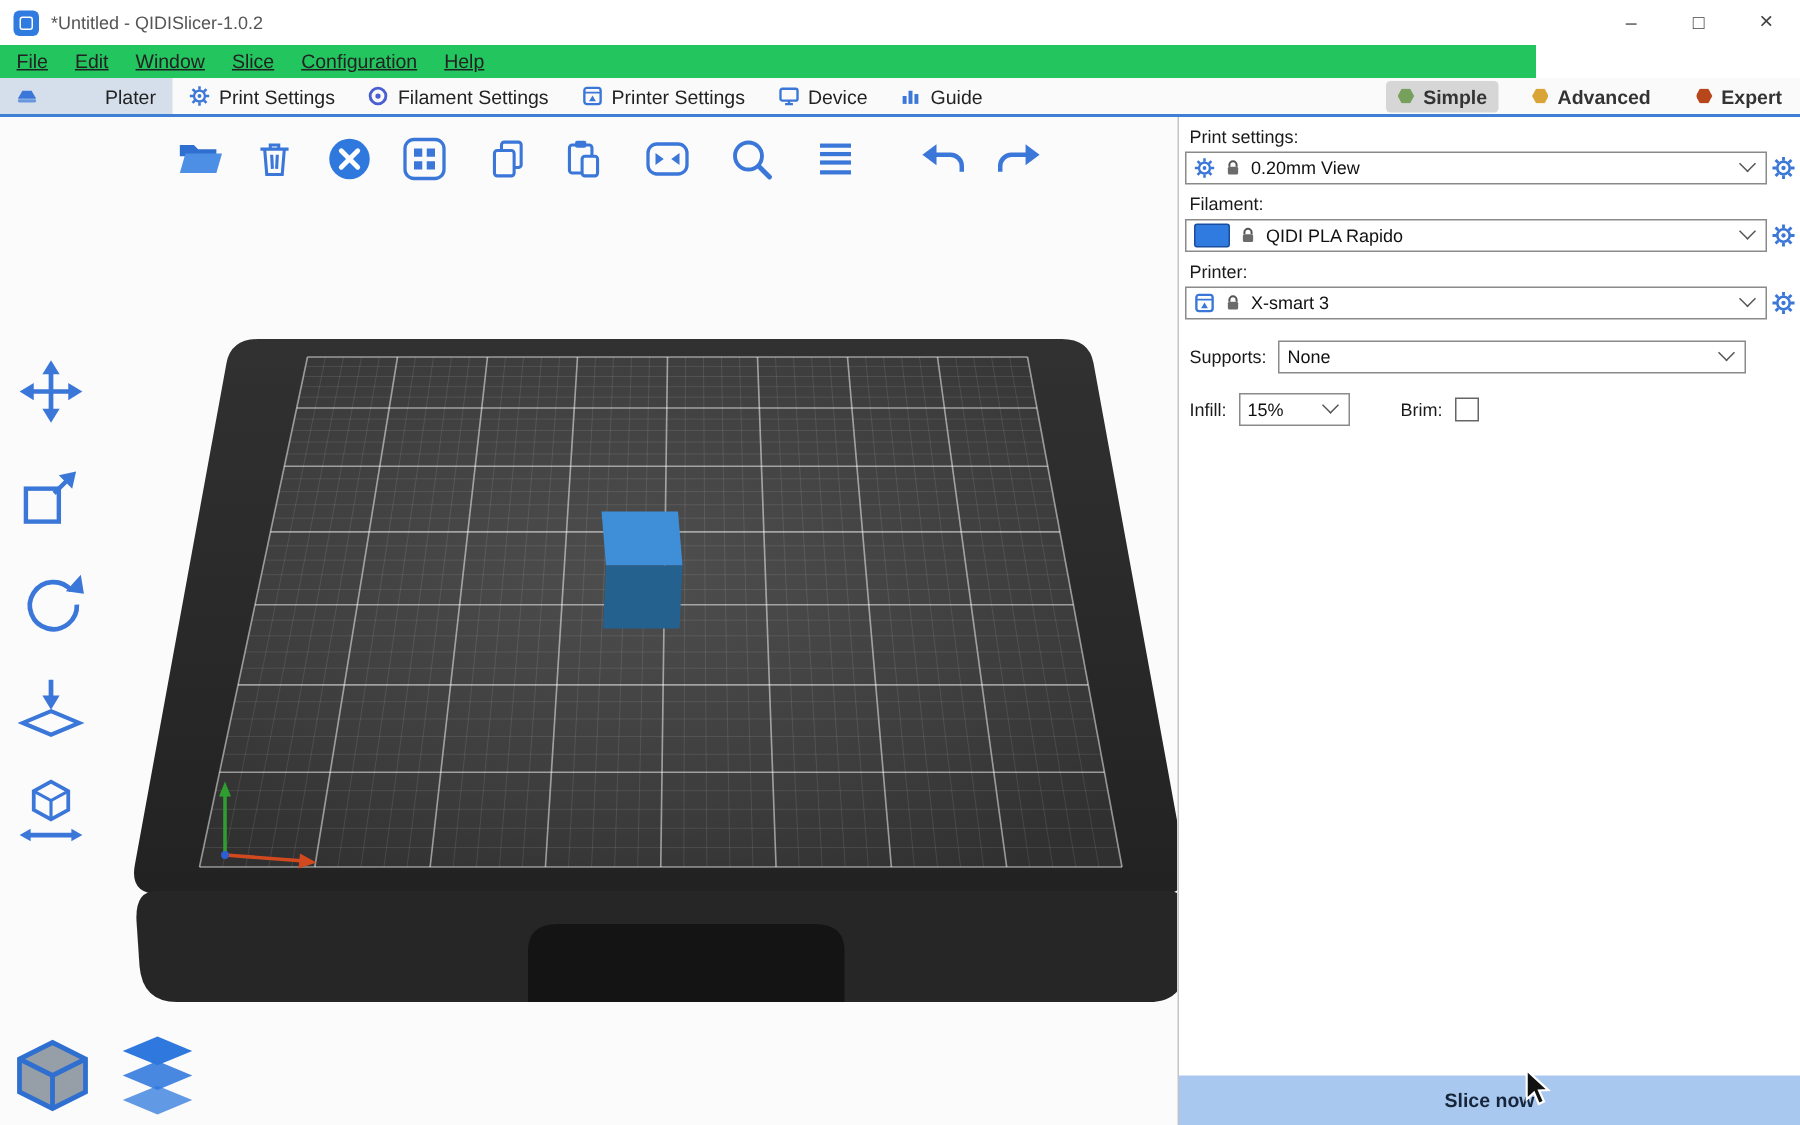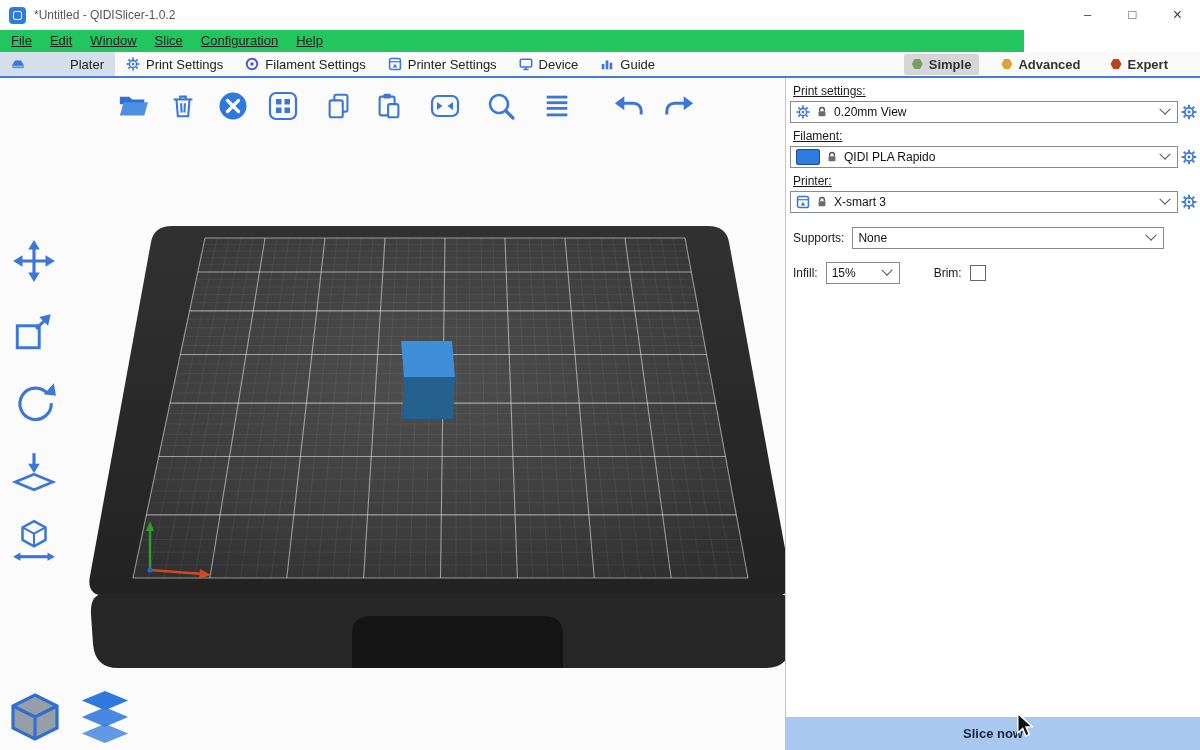--- a/index.html
+++ b/index.html
@@ -15,42 +15,42 @@
   .win-btn.close{font-size:16px;}
   
   .menubar{position:absolute;left:0;top:30px;width:1024px;height:22px;background:#22c55e;display:flex;align-items:center;padding-left:2px;box-sizing:border-box;text-decoration:underline;}
   .menu-item{font-size:13px;color:#222;padding:0 9px;height:22px;line-height:22px;}
   
   .tabbar{position:absolute;left:0;top:52px;width:1200px;height:26px;background:#fafafa;
           border-bottom:2px solid #3f7fd6;box-sizing:border-box;display:flex;align-items:center;}
   .tab{display:flex;align-items:center;gap:6px;height:24px;padding:0 11px;font-size:13px;color:#222;}
   .tab.active{background:#d5dfec;gap:45px;}
   .tab svg{display:block;}
-  .modes{margin-left:auto;display:flex;align-items:flex-start;gap:14px;padding-right:24px;}
+  .modes{margin-left:auto;display:flex;align-items:flex-start;gap:14px;padding-right:4px;}
   .mode{display:flex;align-items:center;gap:6px;font-size:13px;font-weight:700;color:#333;padding:3px 8px;border-radius:3px;}
   .mode.active{background:#d6d6d6;}
   .hex{width:11px;height:10px;display:inline-block;clip-path:polygon(25% 0,75% 0,100% 50%,75% 100%,25% 100%,0 50%);}
   
   .main{position:absolute;left:0;top:78px;width:1200px;height:672px;}
   .viewport{position:absolute;left:0;top:0;width:785px;height:672px;background:#fbfbfc;overflow:hidden;}
   .scene{position:absolute;left:0;top:0;}
   
   .top-toolbar{position:absolute;left:112px;top:8px;display:flex;align-items:center;}
   .tb{width:42px;height:40px;display:flex;align-items:center;justify-content:center;background:transparent;border:0;padding:0;}
   .tb svg{display:block;}
   .gap8{margin-left:8px;}.gap14{margin-left:14px;}.gap30{margin-left:30px;}
   
   .gizmos{position:absolute;left:8px;top:158px;display:flex;flex-direction:column;gap:20px;}
   .gz{width:52px;height:50px;display:flex;align-items:center;justify-content:center;background:transparent;border:0;padding:0;}
   
   .views{position:absolute;left:6px;bottom:4px;display:flex;gap:12px;align-items:flex-end;}
   .vw{width:58px;height:58px;display:flex;align-items:center;justify-content:center;background:transparent;border:0;padding:0;}
   
   .sidebar{position:absolute;left:785px;top:0;width:415px;height:672px;background:#fff;border-left:1px solid #c3c3c3;box-sizing:border-box;}
-  .sb-label{font-size:12px;color:#1a1a1a;margin:6px 0 3px 7px;text-decoration:underline;}
+  .sb-label{font-size:12px;color:#1a1a1a;margin:6px 0 3px 7px;}
   .combo-row{display:flex;align-items:center;margin:0 2px 2px 4px;}
   .combo{flex:1;height:22px;border:1px solid #8a8a8a;background:#fff;display:flex;align-items:center;gap:6px;padding:0 5px;box-sizing:border-box;}
   .combo-text{font-size:12px;color:#111;white-space:nowrap;}
   .cmb-arrow{width:7px;height:7px;border-right:1.7px solid #555;border-bottom:1.7px solid #555;
              transform:rotate(45deg) translate(-2px,-2px);margin-left:auto;margin-right:3px;}
   .gear-btn{width:19px;height:22px;display:flex;align-items:center;justify-content:center;border:0;background:transparent;padding:0;margin-left:1px;color:#3a77d8;}
   .swatch{width:22px;height:14px;background:#2f7be0;border:1px solid #1a4e9c;border-radius:2px;flex:0 0 auto;}
   .row-inline{display:flex;align-items:center;margin-left:7px;margin-right:36px;}
   .supports-row{margin-top:14px;}
   .infill-row{margin-top:13px;}

